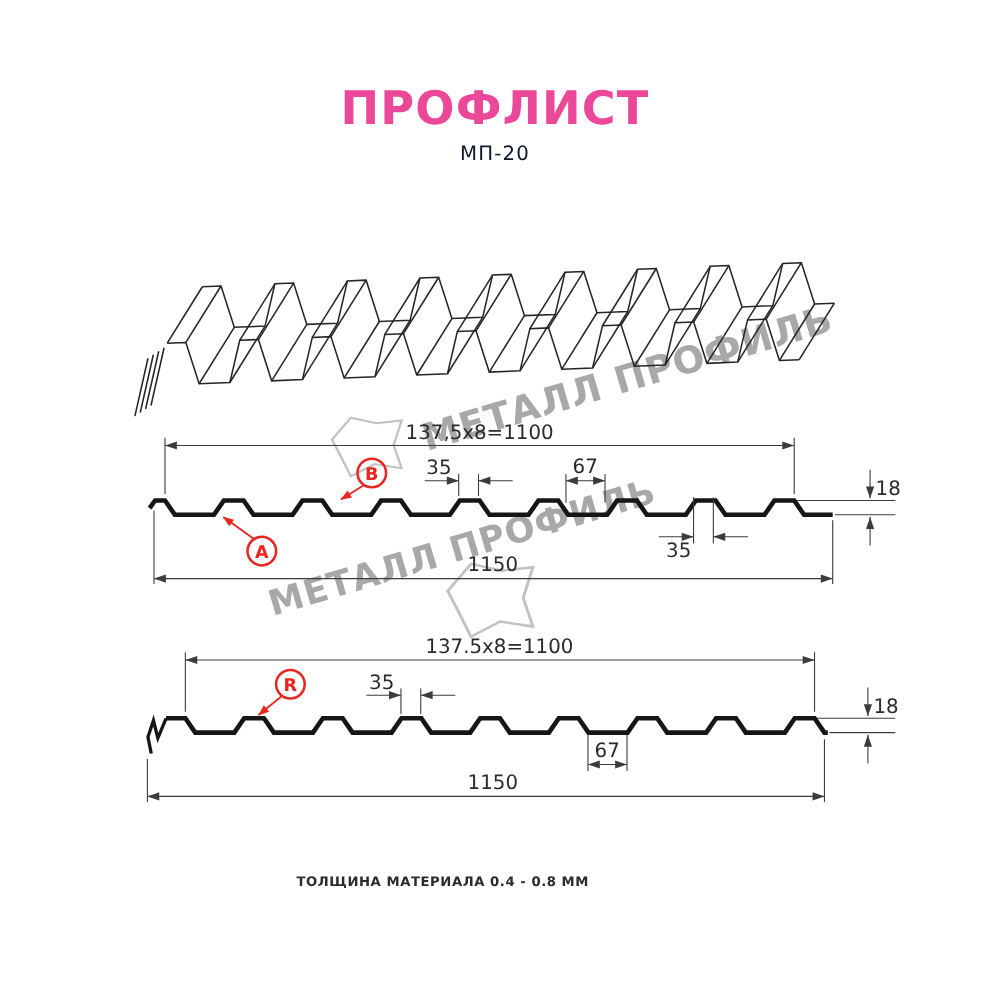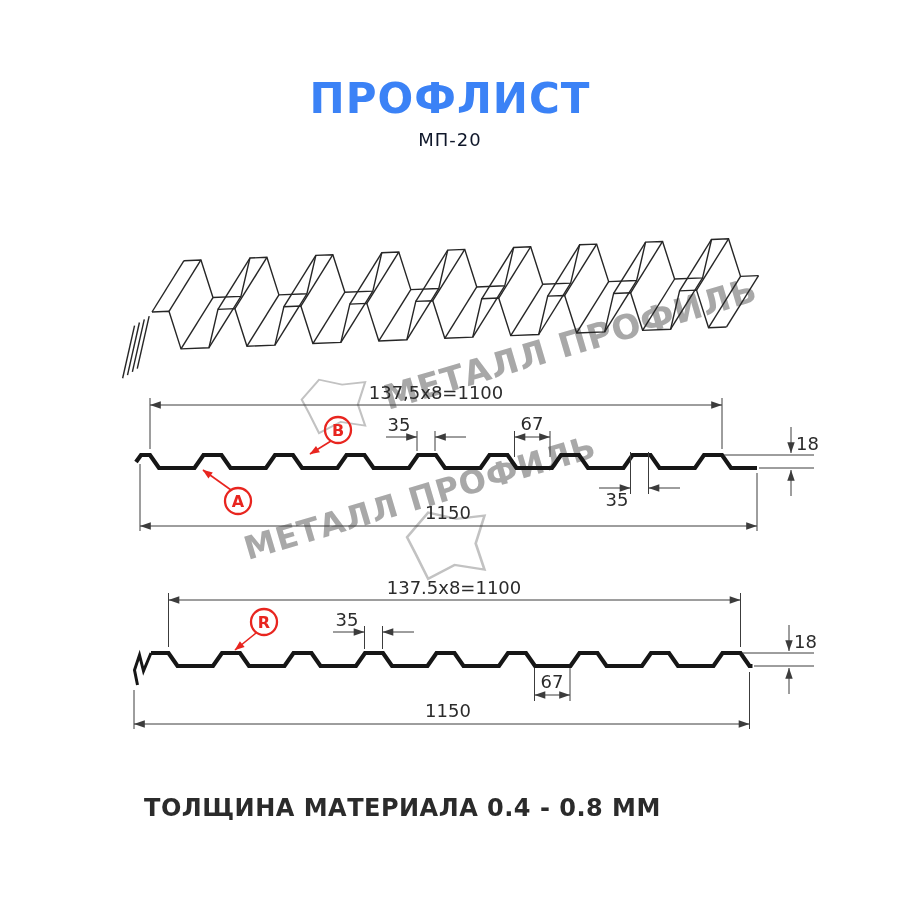--- a/index.html
+++ b/index.html
@@ -1,23 +1,23 @@
 <!DOCTYPE html>
 <html><head>
 <meta charset="utf-8">
 <style>
   html,body{margin:0;padding:0;background:#ffffff;}
   #stage{position:relative;width:900px;height:900px;background:#fff;overflow:hidden;
          font-family:"DejaVu Sans","Liberation Sans",sans-serif;}
   .title{position:absolute;top:74px;left:0;width:900px;text-align:center;
-         font-size:42px;font-weight:800;letter-spacing:1px;color:#3b82f6;}
+         font-size:42px;font-weight:800;letter-spacing:1px;color:#ec4899;}
   .subtitle{position:absolute;top:129px;left:0;width:900px;text-align:center;
          font-size:18px;font-weight:500;letter-spacing:1px;color:#0f172a;}
   .footer{position:absolute;top:794px;left:0;width:805px;text-align:center;
-         font-size:24px;font-weight:600;letter-spacing:0.5px;color:#2b2b2b;}
+         font-size:12px;font-weight:600;letter-spacing:0.5px;color:#2b2b2b;}
   svg text{font-family:"DejaVu Sans","Liberation Sans",sans-serif;}
   .dim{stroke:#3c3c3c;stroke-width:1;fill:none;}
   .dimtxt{fill:#2b2b2b;font-size:18px;}
   .profile{stroke:#161616;stroke-width:4.2;fill:none;}
   .edge{stroke:#161616;stroke-width:3;fill:none;}
   .wire{stroke:#262626;stroke-width:1.4;fill:none;}
   .red{stroke:#e8251f;fill:none;}
   .redtxt{fill:#e8251f;font-size:16px;font-weight:bold;}
   .wmtxt{fill:#a8a8a8;font-weight:bold;}
   .wmlogo{stroke:#c2c2c2;stroke-width:3;fill:none;}

